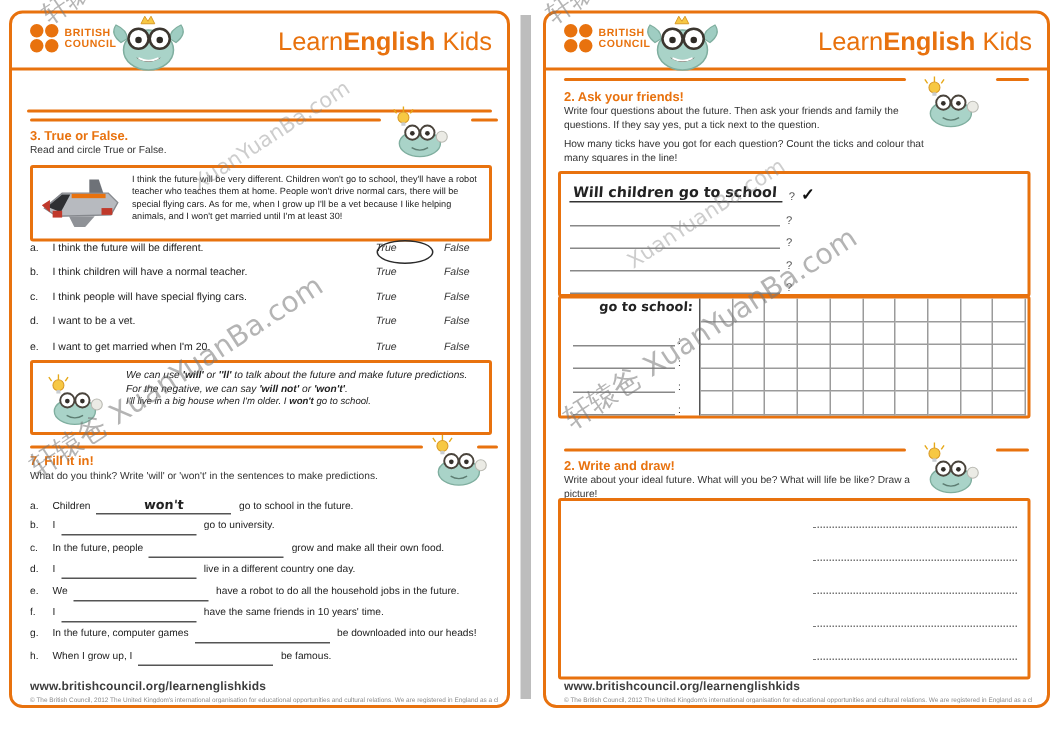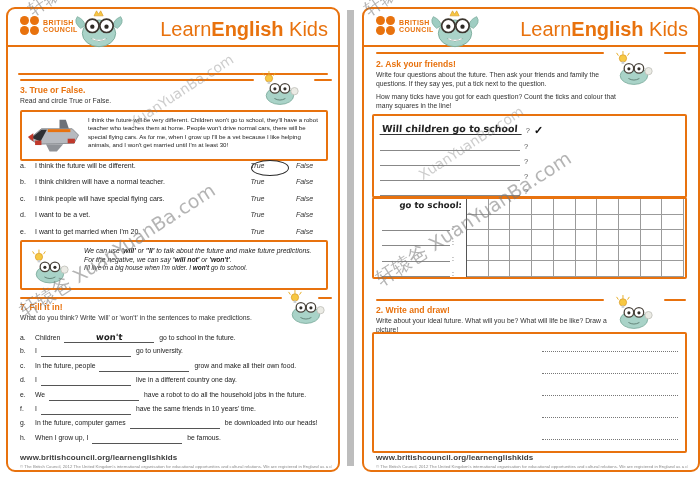--- a/index.html
+++ b/index.html
@@ -10,21 +10,21 @@
         border-radius:9px;}
   #pageL{left:6px;width:330px;}
   #pageR{left:362px;width:334px;}
   .page-edge{position:absolute;left:347px;top:10px;width:7px;height:456px;background:#bdbdbd;}
   
   .hdr{position:absolute;left:0;right:0;top:0;height:36px;border-bottom:2px solid var(--orange);}
   .bc-logo{position:absolute;left:12px;top:7px;display:flex;align-items:center;gap:4px;}
   .dots{display:grid;grid-template-columns:9px 9px;grid-template-rows:9px 9px;gap:1px;}
   .dots span{width:9px;height:9px;border-radius:50%;background:var(--orange);display:block;}
   .bc-text{color:var(--orange);font-weight:bold;font-size:7px;line-height:7px;letter-spacing:.4px;}
-  .wordmark{position:absolute;right:10px;top:9px;font-size:20px;color:var(--orange);white-space:nowrap;}
+  .wordmark{position:absolute;right:10px;top:9px;font-size:17px;color:var(--orange);white-space:nowrap;}
   .wordmark .lt{font-weight:400;}
   .wordmark b{font-weight:700;}
   .hdr-mon{position:absolute;left:64px;top:1px;width:54px;height:40px;z-index:5;}
   
   .hr{position:absolute;height:2px;background:var(--orange);border-radius:1px;}
   .sec-head{position:absolute;color:var(--orange);font-weight:bold;font-size:8.6px;white-space:nowrap;}
   .instr{position:absolute;font-size:6.8px;color:#333;line-height:1.32;}
   .mini-mon{position:absolute;width:42px;height:37px;z-index:4;}
   .obox{position:absolute;border:2px solid var(--orange);border-radius:2px;background:#fff;}
   

